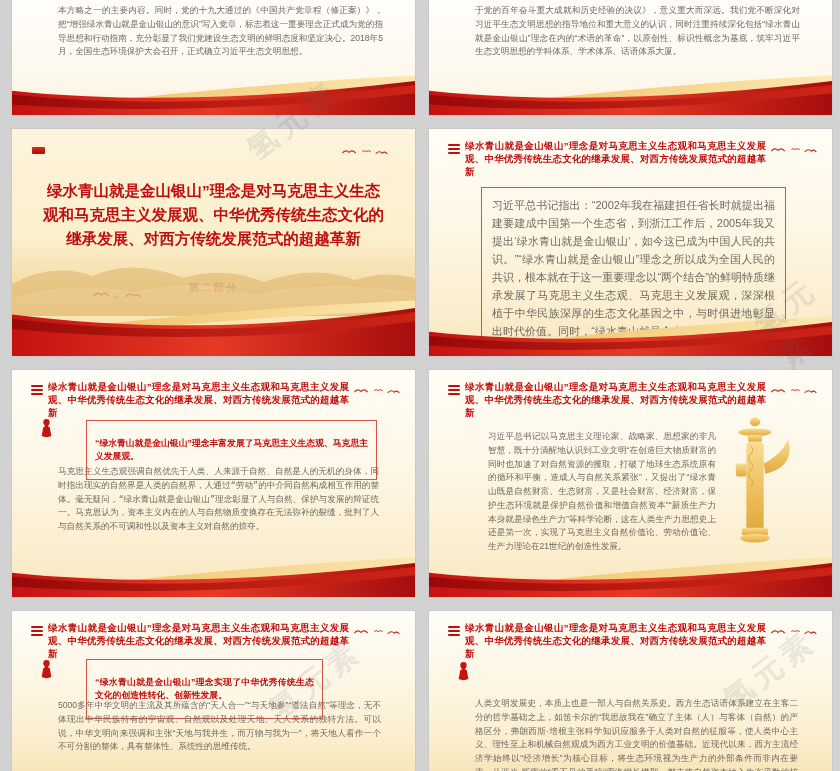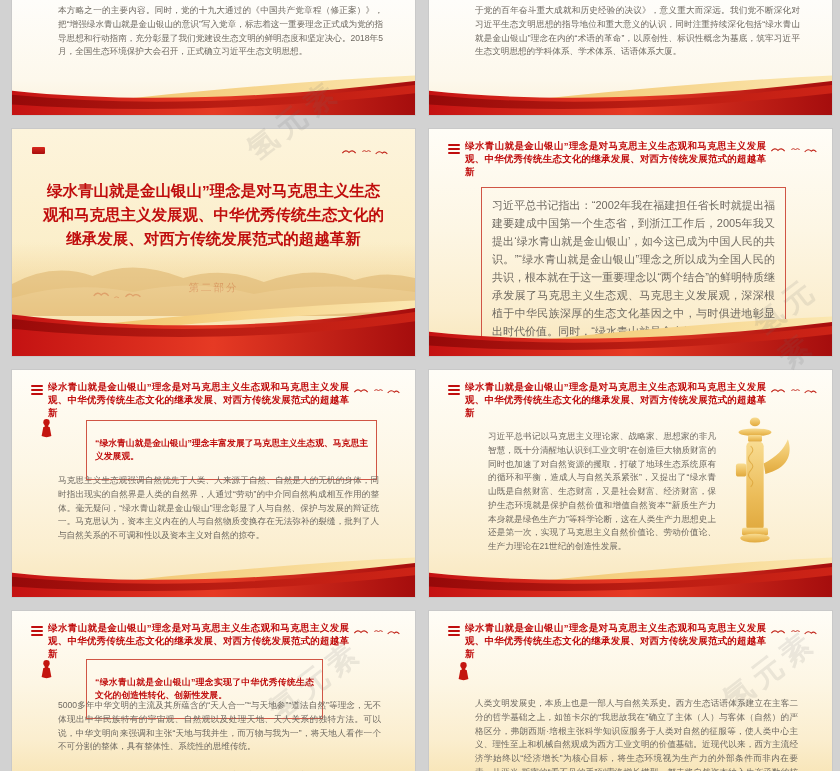--- a/index.html
+++ b/index.html
@@ -166,21 +166,21 @@
       <path d="M4 9 Q8 4 12 8 Q16 4 20 9" stroke="#c2271c" stroke-width="1.4" fill="none"></path>
       <path d="M28 7 Q30 5 33 7 Q35 5 38 7" stroke="#c2271c" stroke-width="1.1" fill="none"></path>
       <path d="M44 10 Q48 5 52 9 Q55 6 58 10" stroke="#c2271c" stroke-width="1.3" fill="none"></path>
     </svg>
     <svg class="stamp" style="top:48px;" width="15" height="21" viewBox="0 0 16 22">
       <circle cx="8" cy="4.2" r="3.4" fill="#c4150f"></circle>
       <rect x="6" y="7" width="4" height="2.4" fill="#c4150f"></rect>
       <path d="M4.6 9.4 L11.4 9.4 L13.2 19 Q8 21.4 2.8 19 Z" fill="#c4150f"></path>
     </svg>
     <div class="banner" style="top:50px;">“绿水青山就是金山银山”理念丰富发展了马克思主义生态观、马克思主义发展观。</div>
-    <div class="body-txt" style="left:46px; right:36px; top:104px;">马克思主义生态观强调自然优先于人类、人来源于自然、自然是人的无机的身体，同时指出现实的自然界是人类的自然界，人通过“劳动”的中介同自然构成相互作用的整体。毫无疑问，“绿水青山就是金山银山”理念彰显了人与自然、保护与发展的辩证统一。马克思认为，资本主义内在的人与自然物质变换存在无法弥补的裂缝，批判了人与自然关系的不可调和性以及资本主义对自然的掠夺。</div>
+    <div class="body-txt" style="left:46px; right:36px; top:96px;font-family:Liberation Mono, monospace;">马克思主义生态观强调自然优先于人类、人来源于自然、自然是人的无机的身体，同时指出现实的自然界是人类的自然界，人通过“劳动”的中介同自然构成相互作用的整体。毫无疑问，“绿水青山就是金山银山”理念彰显了人与自然、保护与发展的辩证统一。马克思认为，资本主义内在的人与自然物质变换存在无法弥补的裂缝，批判了人与自然关系的不可调和性以及资本主义对自然的掠夺。</div>
     <svg class="ribbon" viewBox="0 0 400 52" preserveAspectRatio="none">
       <path d="M0 47 C150 26 280 10 400 3 L400 22 C280 24 150 36 0 52 Z" fill="url(#gGold)"></path>
       <path d="M0 52 L0 22 C120 38 260 31 400 10 L400 52 Z" fill="url(#gRed)"></path>
       <path d="M0 27 C130 43 260 35 400 15 L400 25 C260 44 130 50 0 39 Z" fill="url(#gRed2)" opacity="0.85"></path>
     </svg>
   </div>
 
   <div class="slide" style="left:429px; top:370px; height:227px;">
     <div class="menu-icon">
         <i></i>

